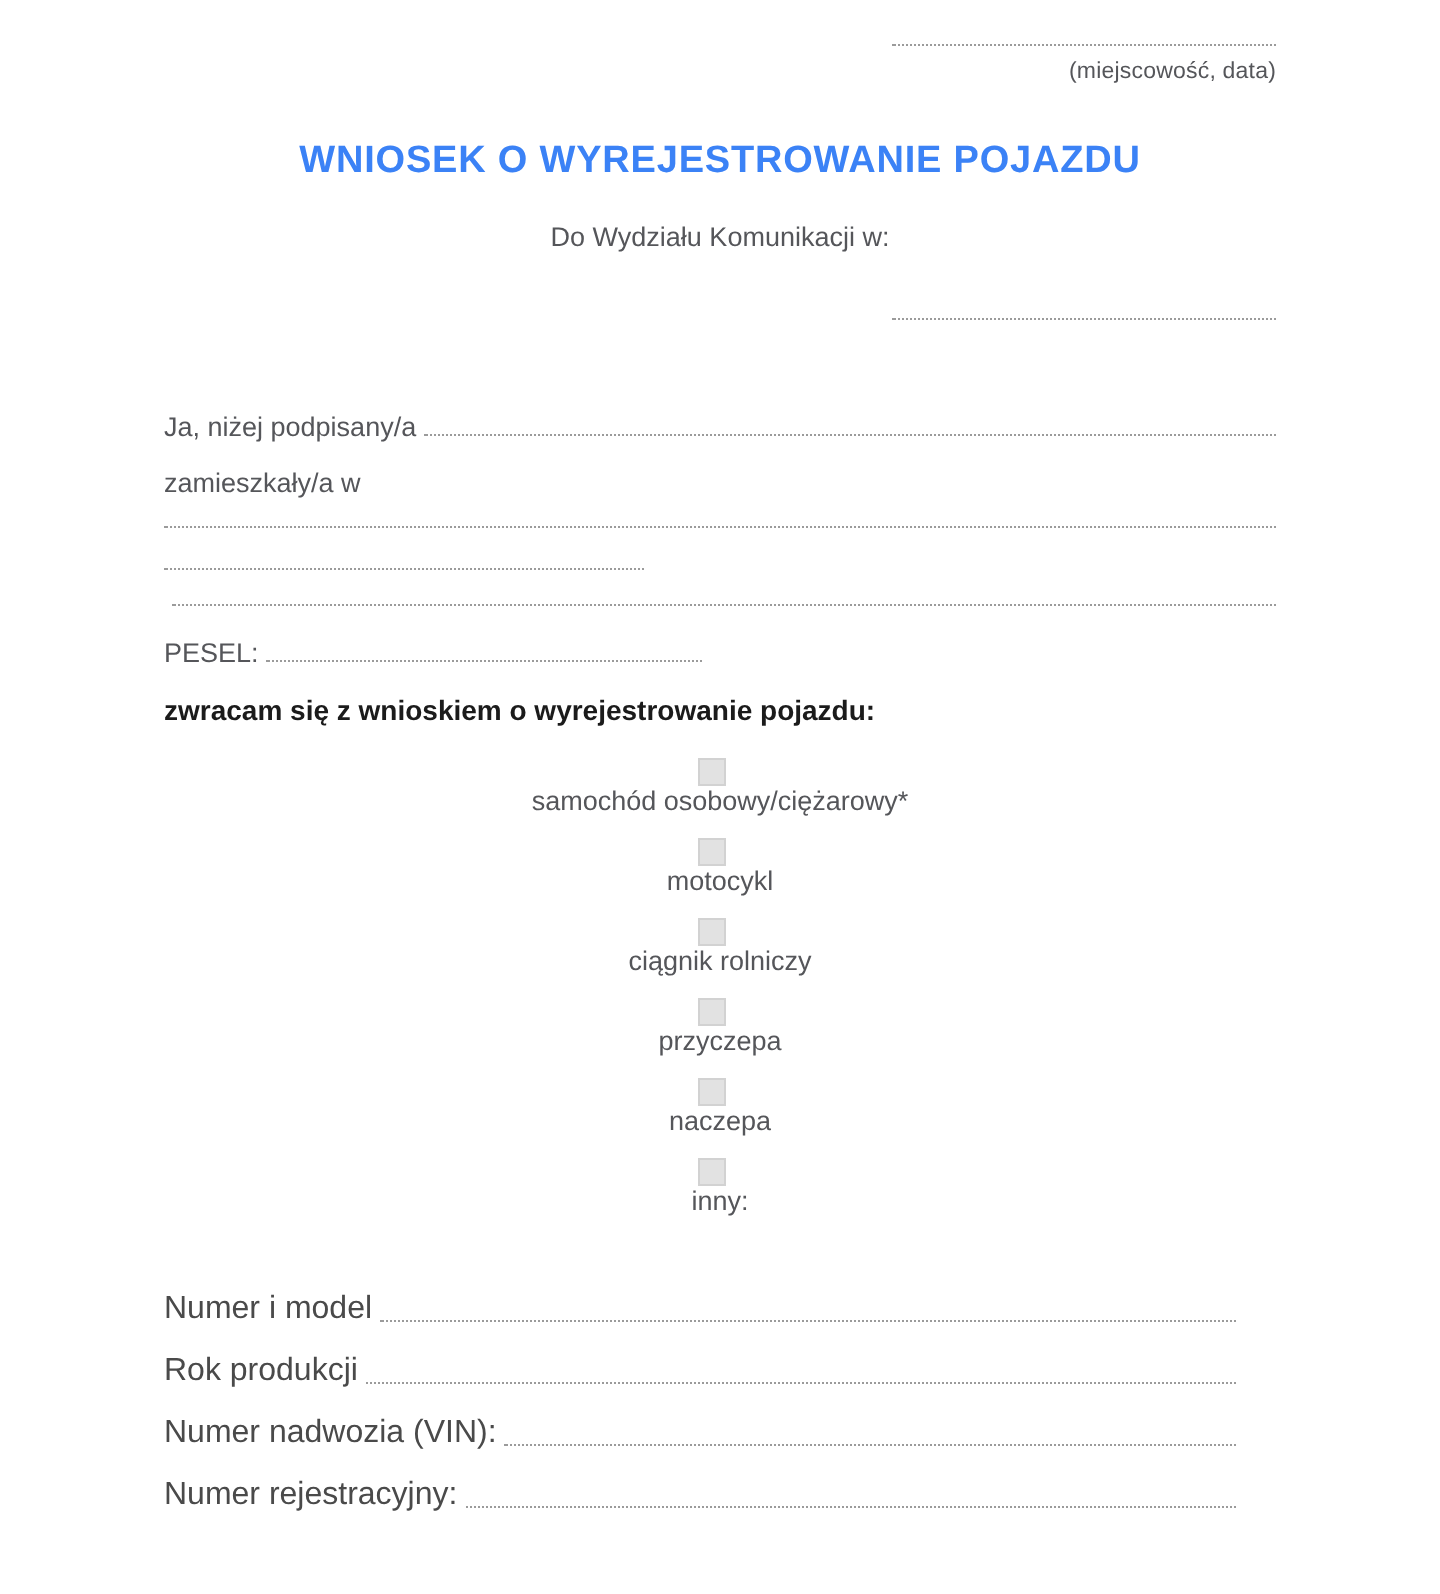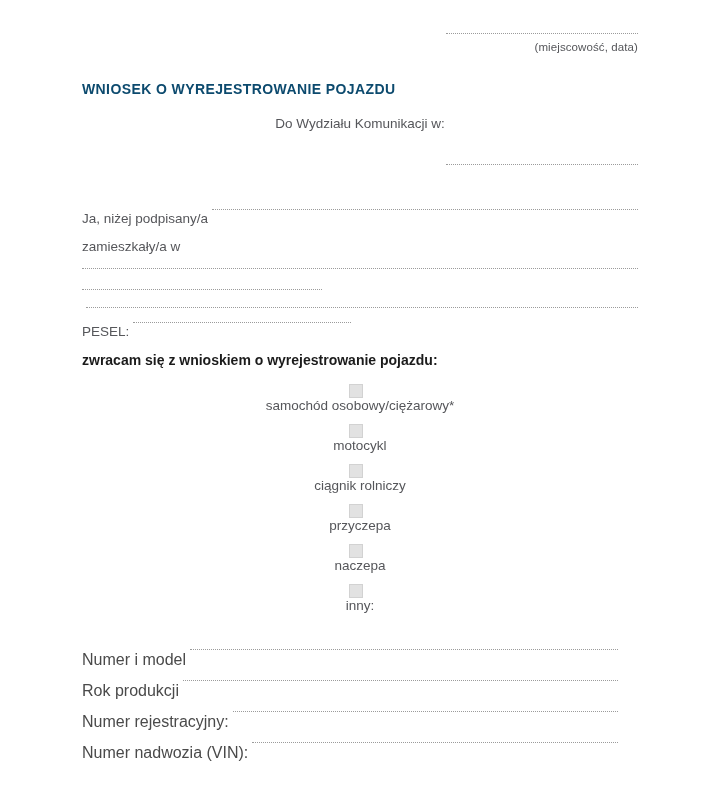--- a/index.html
+++ b/index.html
@@ -18,43 +18,44 @@
   .page {
     position: relative;
     width: 720px;
     height: 797px;
     box-sizing: border-box;
     padding: 0 82px;
   }
 
   
   .date-block {
-    padding-top: 32px;
+    padding-top: 21px;
     display: flex;
     flex-direction: column;
     align-items: flex-end;
   }
   .date-rule {
     width: 192px;
     border-bottom: 1px dotted #9b9b9b;
     height: 1px;
   }
   .date-caption {
     margin-top: 7px;
     font-size: 11.5px;
     color: #55565a;
     letter-spacing: 0.1px;
   }
 
   
   .doc-title {
     margin-top: 28px;
-    font-size: 14px;
+    text-align: center;
+    font-size: 19px;
     font-weight: bold;
-    color: #0c4a6e;
+    color: #3b82f6;
     letter-spacing: 0.4px;
   }
 
   .dept-line {
     margin-top: 19px;
     text-align: center;
     font-size: 13.5px;
     color: #55565a;
   }
   .dept-rule {
@@ -66,21 +67,21 @@
   }
 
   
   .body {
     margin-top: 46px;
     font-size: 13.5px;
     color: #55565a;
   }
   .row {
     display: flex;
-    align-items: flex-start;
+    align-items: flex-end;
     margin-bottom: 13px;
     white-space: nowrap;
   }
   .row .label {
     flex: 0 0 auto;
   }
   .row .fill {
     flex: 1 1 auto;
     border-bottom: 1px dotted #9b9b9b;
     height: 1px;
@@ -238,24 +239,24 @@
       <span class="label">Numer i model</span>
       <span class="fill"></span>
     </div>
 
     <div class="row">
       <span class="label">Rok produkcji</span>
       <span class="fill"></span>
     </div>
 
     <div class="row">
+      <span class="label">Numer nadwozia (VIN):</span>
+      <span class="fill"></span>
+    </div>
+
+    <div class="row">
       <span class="label">Numer rejestracyjny:</span>
       <span class="fill"></span>
     </div>
 
-    <div class="row">
-      <span class="label">Numer nadwozia (VIN):</span>
-      <span class="fill"></span>
-    </div>
-
   </div>
 
 </div>
 
 </body></html>

